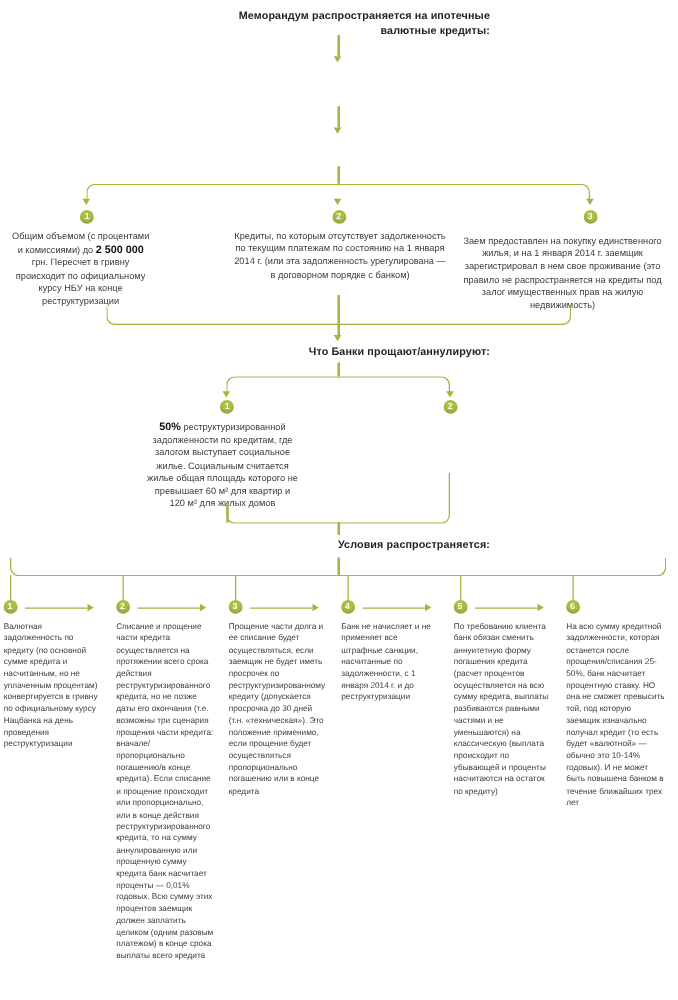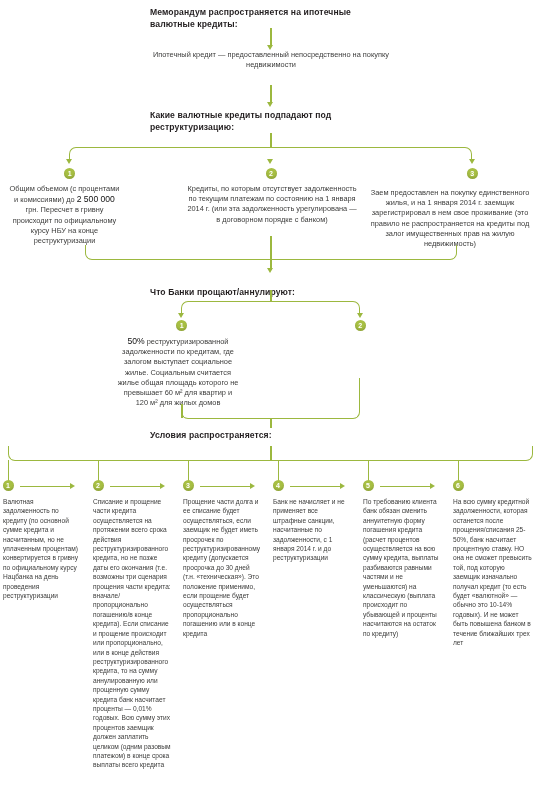--- a/index.html
+++ b/index.html
@@ -12,39 +12,39 @@
     color:#231f20;
     position:relative;
     overflow:hidden;
     -webkit-font-smoothing:antialiased;
   }
   .canvas{position:absolute;left:0;top:0;width:542px;height:800px;}
   .abs{position:absolute;}
 
   
   .hdr{
-    text-align:left;
+    text-align:right;
     font-weight:bold;
     font-size:8.6px;
     line-height:12px;
     letter-spacing:.1px;
   }
   .body-c{
     text-align:center;
     font-size:7.4px;
     line-height:10.2px;
     color:#3c3c3b;
   }
   .body-l{
     text-align:left;
     font-size:6.6px;
     line-height:9.4px;
     color:#3c3c3b;
   }
-  .big{font-weight:normal;font-size:8.6px;color:#111;}
+  .big{font-weight:bold;font-size:8.6px;color:#111;}
 
   
   .vline{background:#9cb83f;width:1.4px;}
   .hline{background:#9cb83f;height:1.4px;}
   .arrow-d{
     width:0;height:0;
     border-left:3.6px solid transparent;
     border-right:3.6px solid transparent;
     border-top:5.5px solid #9cb83f;
   }
@@ -81,26 +81,24 @@
 </head>
 <body>
 
 <div class="canvas">
 
   <div class="abs hdr" style="left:150px;top:6px;width:242px;">Меморандум распространяется на ипотечные валютные кредиты:</div>
 
   <div class="abs vline" style="left:270.3px;top:28px;height:17px;"></div>
   <div class="abs arrow-d" style="left:267.4px;top:45px;"></div>
 
-  <div class="abs body-c" style="left:152px;top:50px;width:238px;">Ипотечный кредит — предоставленный непосредственно на покупку недвижимости</div>
 
   <div class="abs vline" style="left:270.3px;top:85px;height:17px;"></div>
   <div class="abs arrow-d" style="left:267.4px;top:102px;"></div>
 
-  <div class="abs hdr" style="left:150px;top:109px;width:242px;">Какие валютные кредиты подпадают под реструктуризацию:</div>
 
   <div class="abs vline" style="left:270.3px;top:133px;height:14px;"></div>
 
   <div class="abs elbow el-tl" style="left:69px;top:147px;width:201px;height:12px;"></div>
   <div class="abs elbow el-tr" style="left:270.3px;top:147px;width:201px;height:12px;"></div>
 
   <div class="abs arrow-d" style="left:66.1px;top:159px;"></div>
   <div class="abs arrow-d" style="left:267.4px;top:159px;"></div>
   <div class="abs arrow-d" style="left:468.5px;top:159px;"></div>
 
@@ -116,21 +114,21 @@
   <div class="abs body-c" style="left:362px;top:188px;width:176px;">Заем предоставлен на покупку единственного жилья, и на 1 января 2014 г. заемщик зарегистрировал в нем свое проживание (это правило не распространяется на кредиты под залог имущественных прав на жилую недвижимость)</div>
 
   <div class="abs elbow el-bl" style="left:85px;top:245px;width:186px;height:14px;"></div>
 
   <div class="abs elbow el-br" style="left:270.3px;top:245px;width:186px;height:14px;"></div>
 
   <div class="abs vline" style="left:270.3px;top:236px;height:23px;"></div>
   <div class="abs vline" style="left:270.3px;top:259px;height:11px;"></div>
   <div class="abs arrow-d" style="left:267.4px;top:268px;"></div>
 
-  <div class="abs hdr" style="left:150px;top:286px;width:242px;">Что Банки прощают/аннулируют:</div>
+  <div class="abs hdr" style="left:150px;top:275px;width:242px;">Что Банки прощают/аннулируют:</div>
 
   <div class="abs vline" style="left:270.3px;top:290px;height:11px;"></div>
   <div class="abs elbow el-tl" style="left:181px;top:301px;width:89px;height:12px;"></div>
   <div class="abs elbow el-tr" style="left:270.3px;top:301px;width:89px;height:12px;"></div>
   <div class="abs arrow-d" style="left:178.1px;top:313px;"></div>
   <div class="abs arrow-d" style="left:356.5px;top:313px;"></div>
 
   <div class="abs num" style="left:176.2px;top:320px;">1</div>
   <div class="abs body-c" style="left:117px;top:336px;width:122px;">
     <span class="big">50%</span><span> реструктуризированной задолженности по кредитам, где залогом выступает социальное жилье. Социальным считается жилье общая площадь которого не превышает 60 м² для квартир и 120 м² для жилых домов</span>

